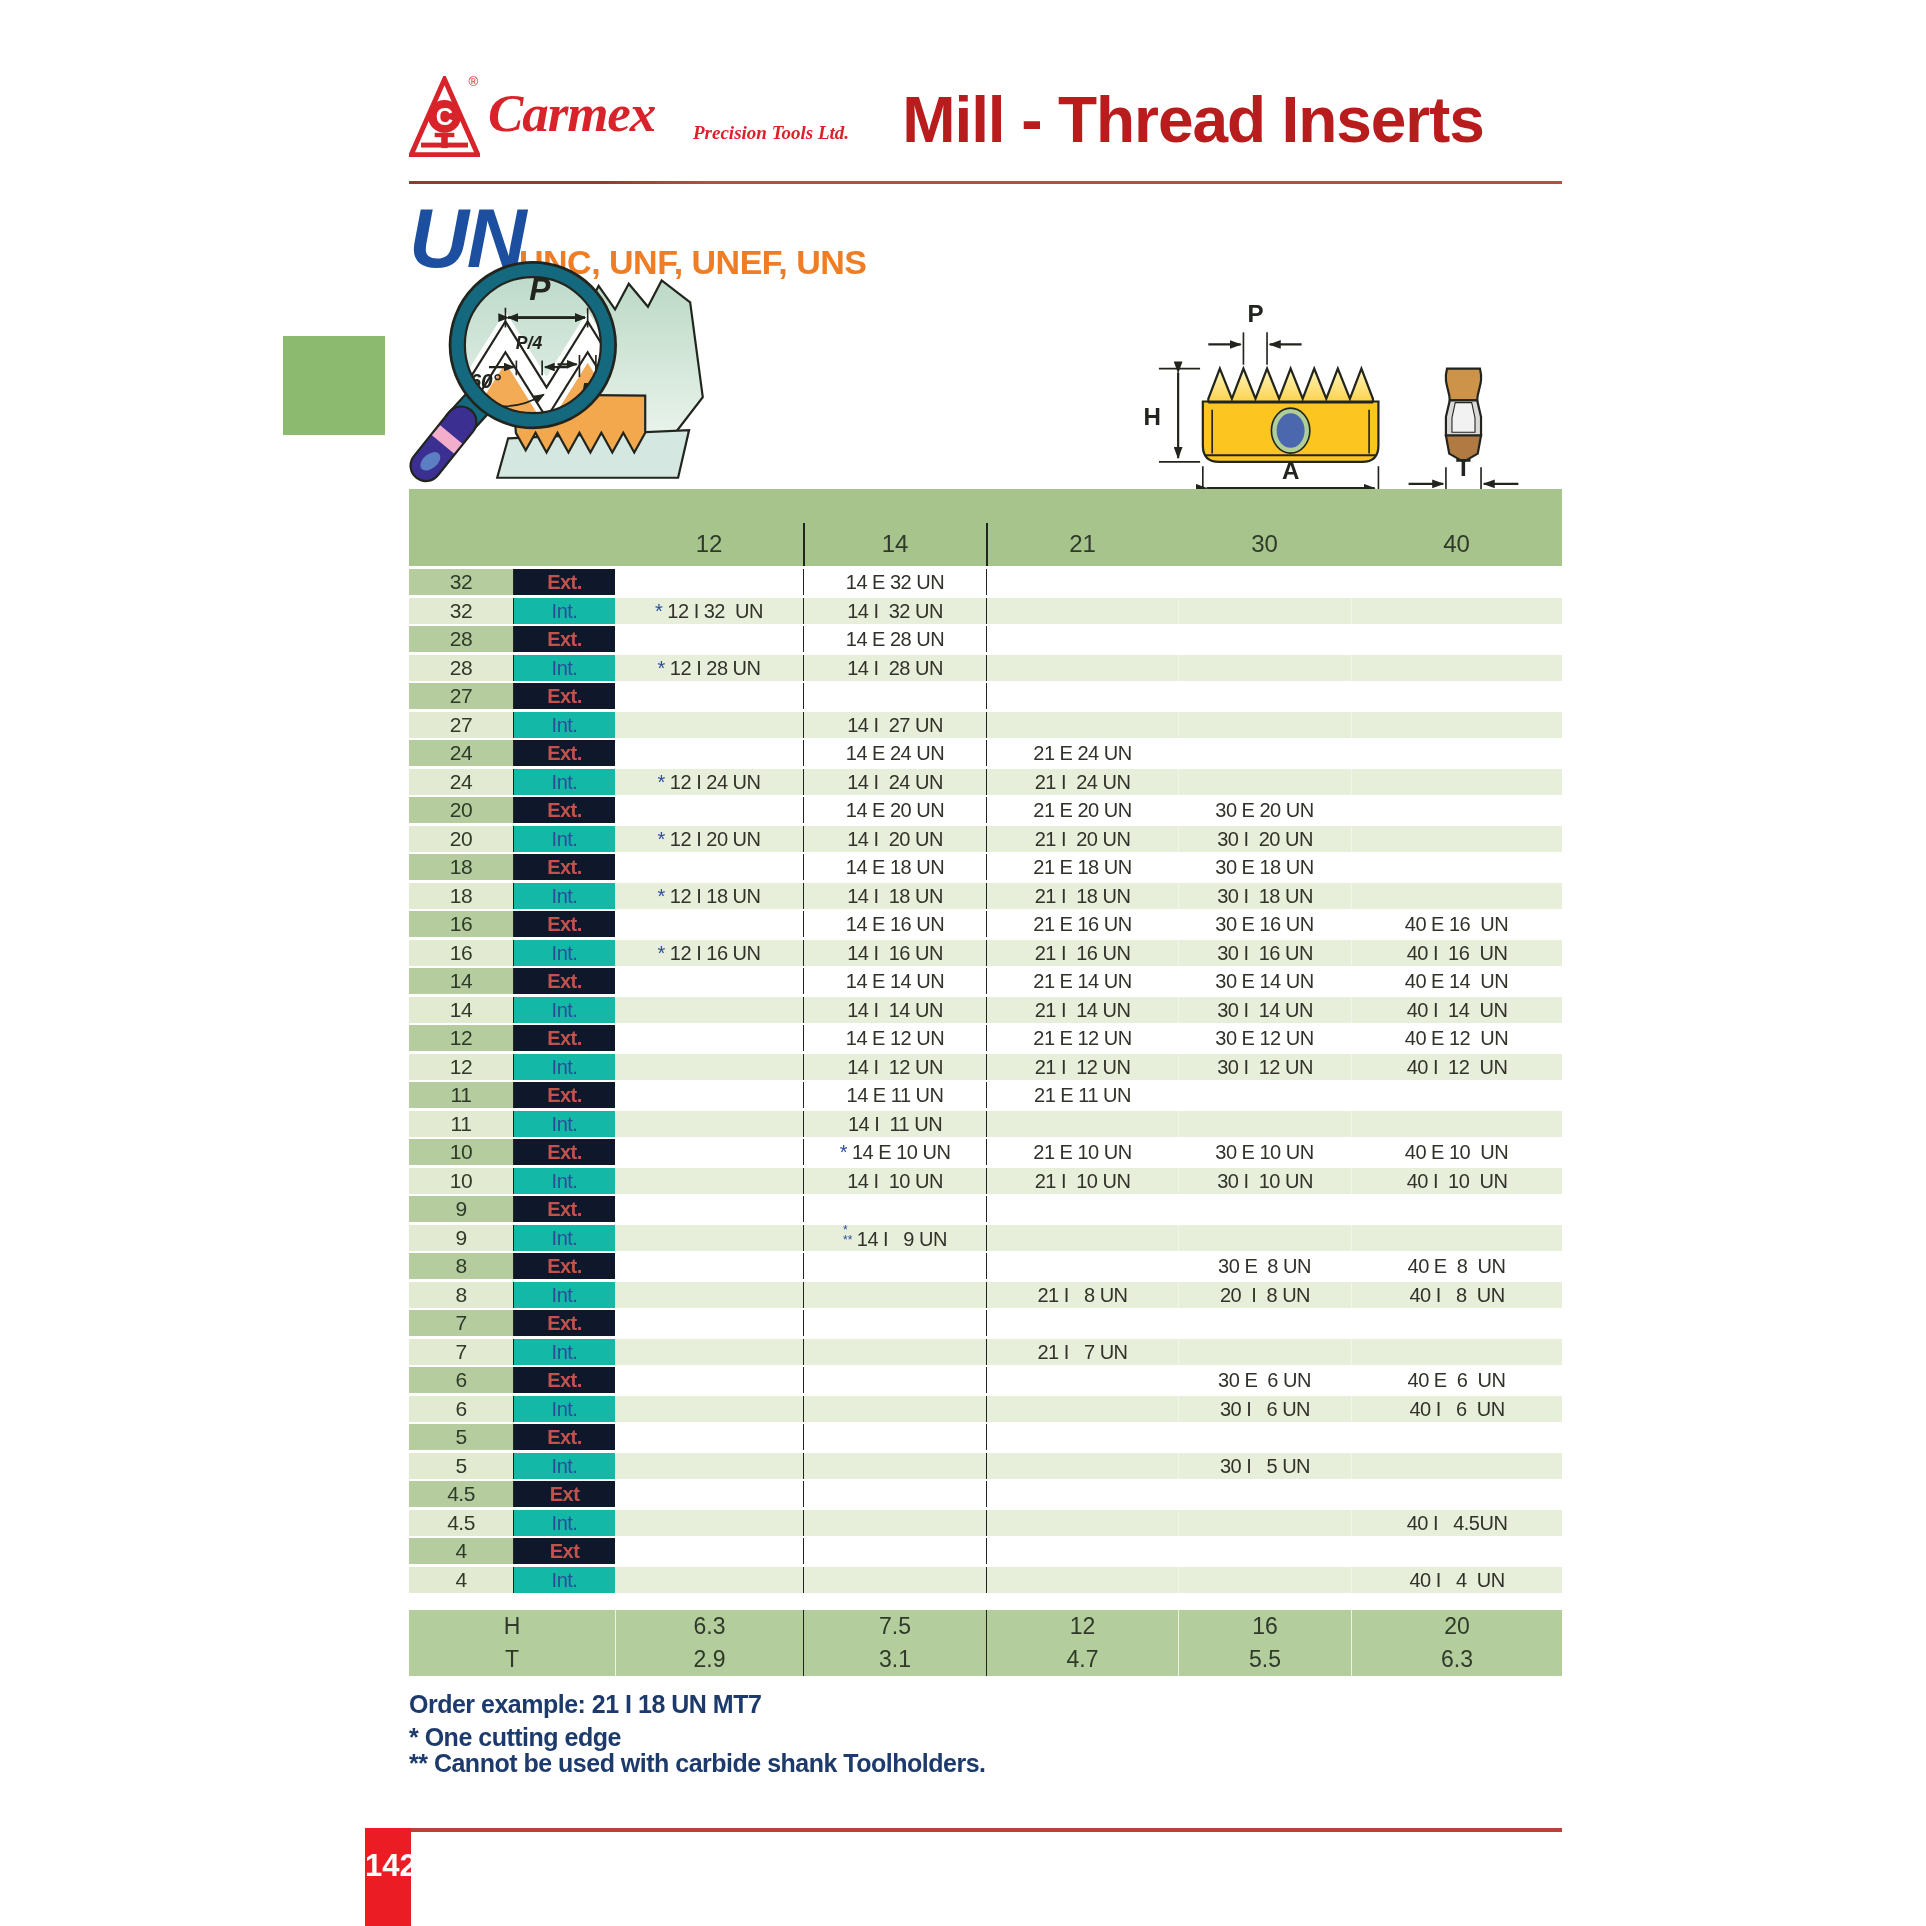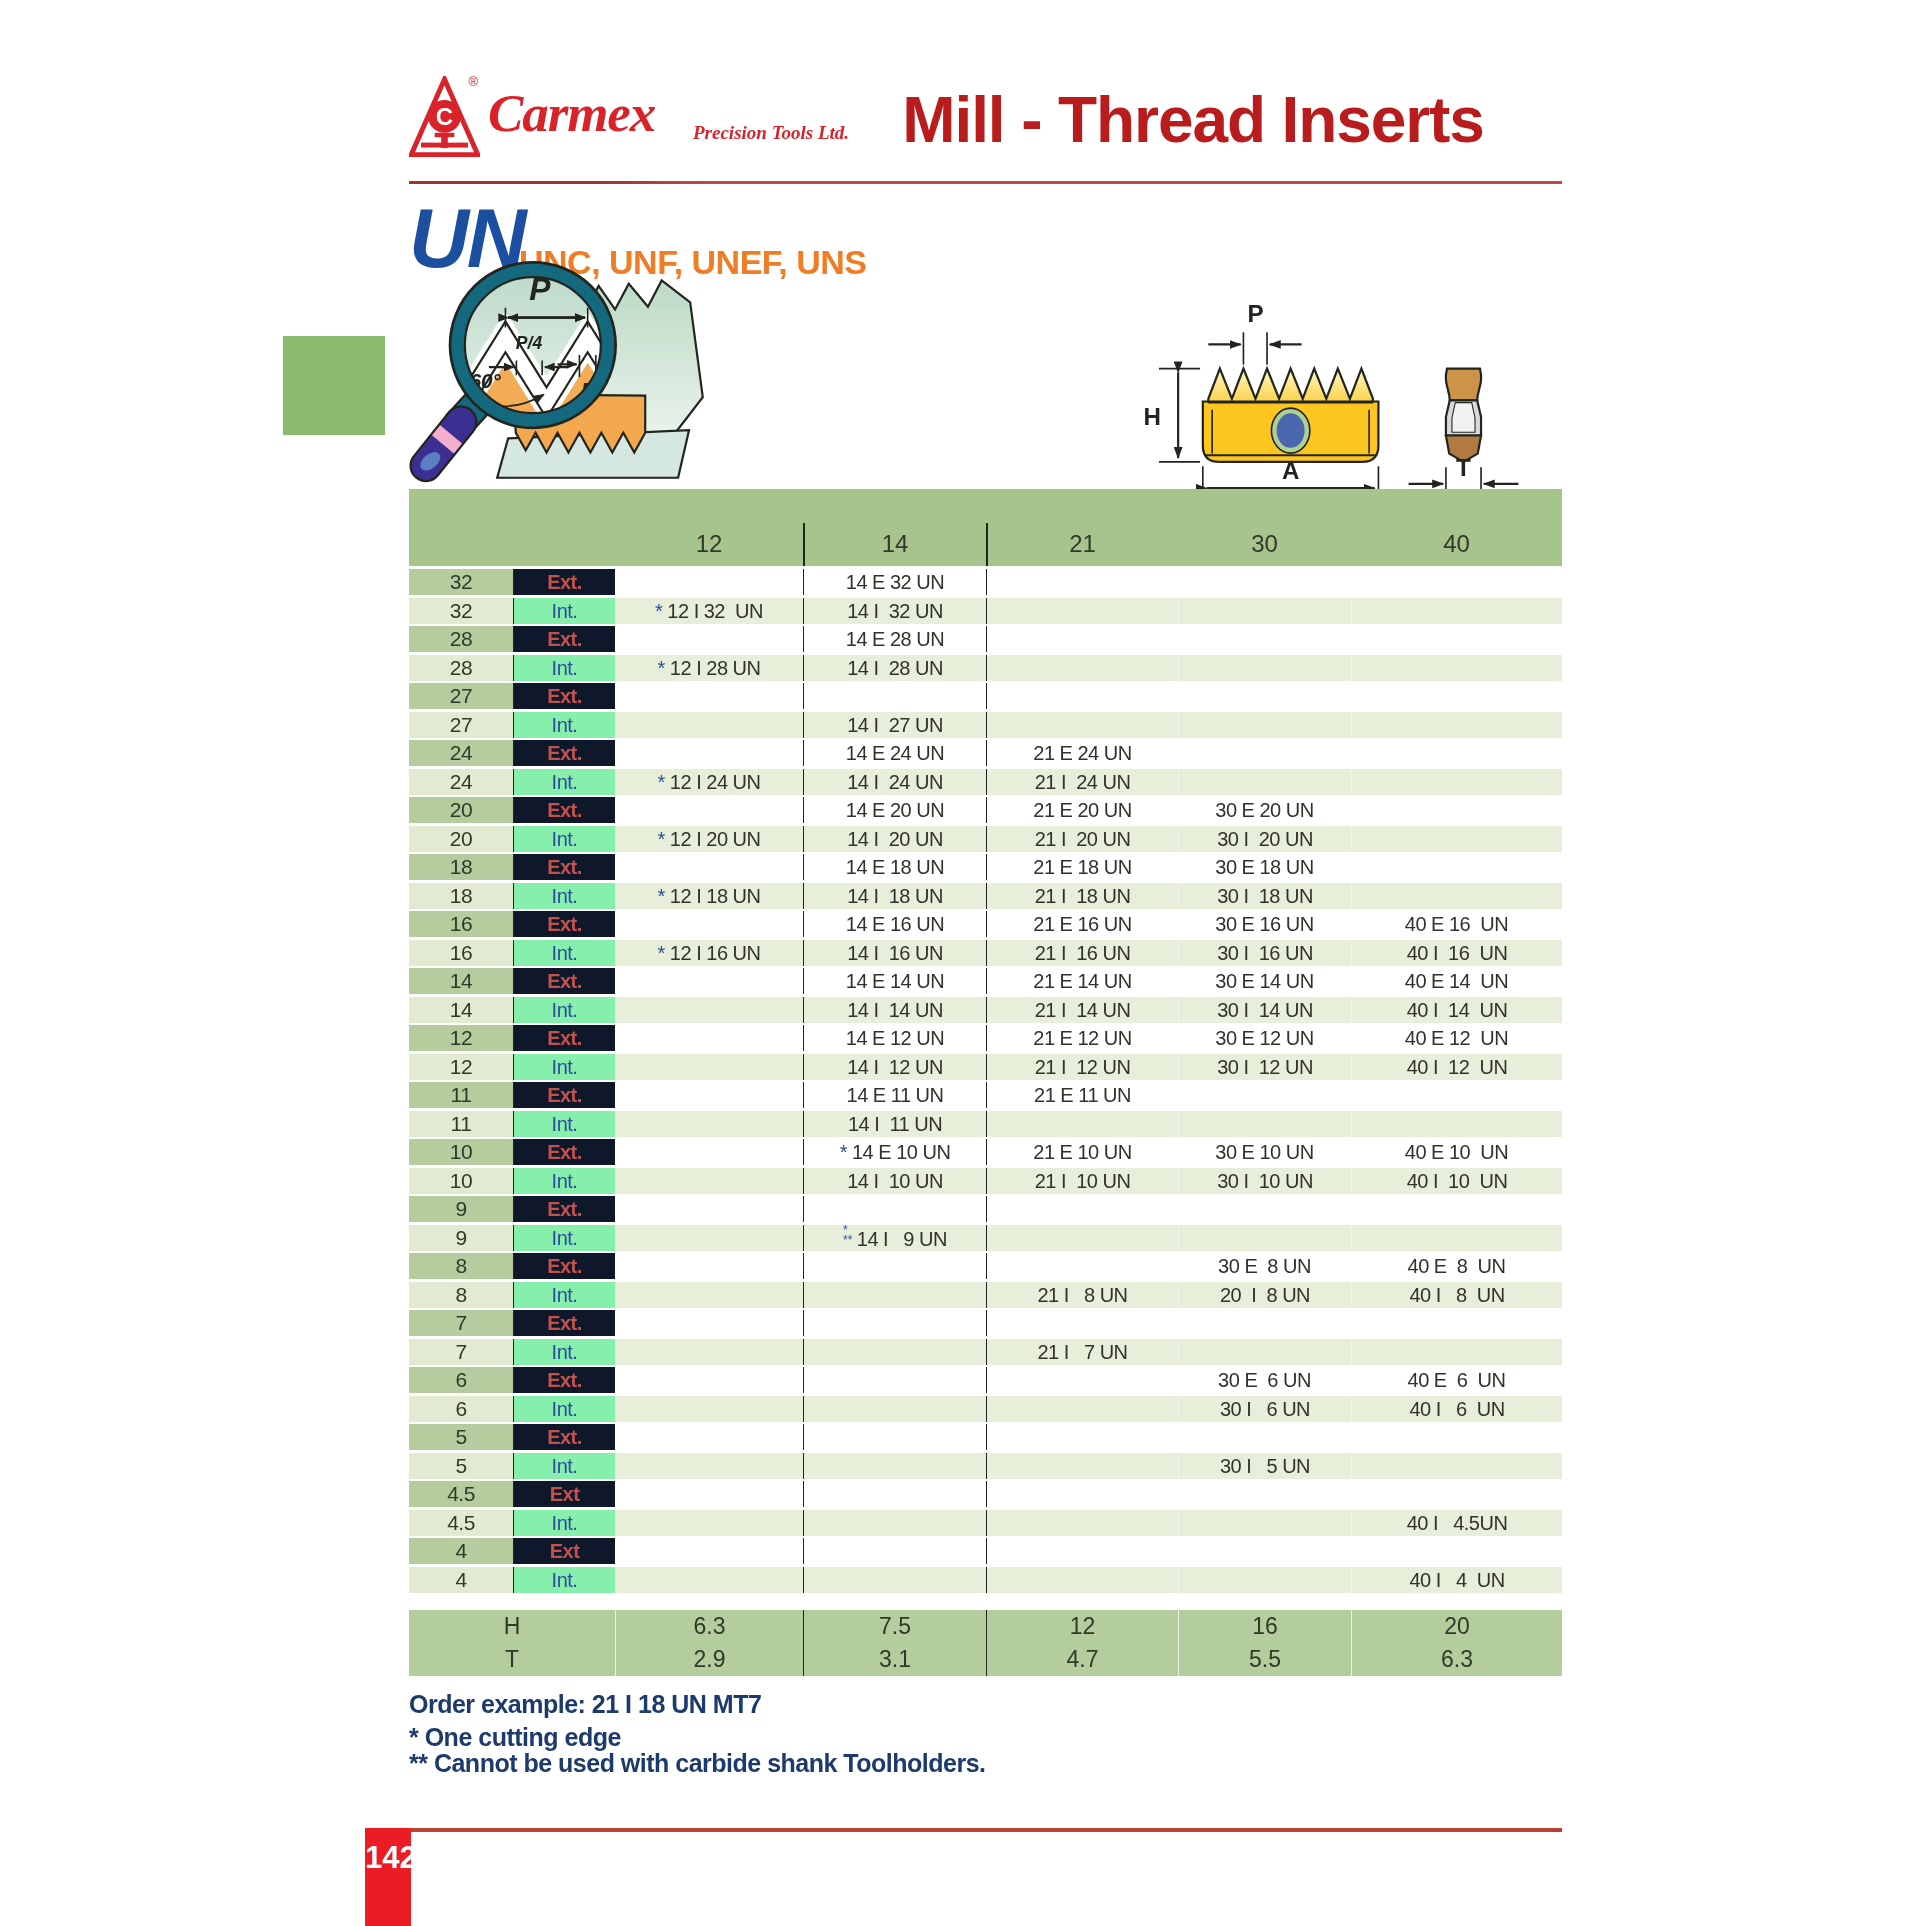--- a/index.html
+++ b/index.html
@@ -45,21 +45,21 @@
       height:26px;margin-bottom:2.5px;}
   .tbl-body .row > div{font-size:20px;line-height:26px;text-align:center;white-space:pre;
       letter-spacing:-0.5px;overflow:hidden;}
   .c-pitch{color:#2f3a2a;font-size:21px !important;}
   .c-type{border-left:1.6px solid #22251e;}
   .c-d1{border-left:1.6px solid #22251e;border-right:1.6px solid #22251e;}
   .ext .c-pitch{background:#b5cd9e;}
   .ext .c-type{background:#0f172a;color:#c3524c;font-weight:bold;}
   .ext .c-d0,.ext .c-d1,.ext .c-d2,.ext .c-d3,.ext .c-d4{background:#ffffff;}
   .int .c-pitch{background:#e2ebd1;}
-  .int .c-type{background:#86efac;color:#2a4d9a;}
+  .int .c-type{background:#14b8a6;color:#2a4d9a;}
   .int .c-d0,.int .c-d1,.int .c-d2,.int .c-d3,.int .c-d4{background:#e7efda;}
   .int .c-d3,.int .c-d4{border-left:1.1px solid #f2f6ea;}
   .star{color:#2b4d9b;}
   .stack{display:inline-block;text-align:left;font-size:12px;line-height:10.4px;
       color:#2b4d9b;margin-right:4.4px;vertical-align:1.1px;letter-spacing:0;}
 
   .tbl-footer{margin-top:17.6px;background:#b4cd9c;}
   .tbl-footer .frow{display:grid;grid-template-columns:206px 188px 184px 191px 173px 211px;height:33px;}
   .tbl-footer .frow > div{font-size:23px;line-height:33px;text-align:center;color:#2f3a2a;}
   .f-v1{border-left:1.6px solid #22251e;border-right:1.6px solid #22251e;}
@@ -67,21 +67,21 @@
   .f-v3,.f-v4{border-left:1.6px solid rgba(255,255,255,.75);}
 
   
   .note{left:409px;color:#1d3a6c;font-size:25px;font-weight:bold;letter-spacing:-0.5px;}
   .note-order{top:1690px;}
   .note-1{top:1723px;}
   .note-2{top:1749px;}
 
   .bottom-rule{left:365px;top:1828px;width:1197px;height:3.8px;background:#bb4036;}
   .pagenum-box{left:365px;top:1828px;width:46px;height:98px;background:#ec1c24;}
-  .pagenum{display:block;margin-top:12px;text-align:center;color:#ffffff;
+  .pagenum{display:block;margin-top:20px;text-align:center;color:#ffffff;
       font-size:31px;font-weight:bold;}
 
   svg text{font-family:"Liberation Sans",sans-serif;}
 </style>
 </head>
 <body>
 
 <div>
 
   <svg class="abs logo-icon" viewBox="0 0 130 152">

